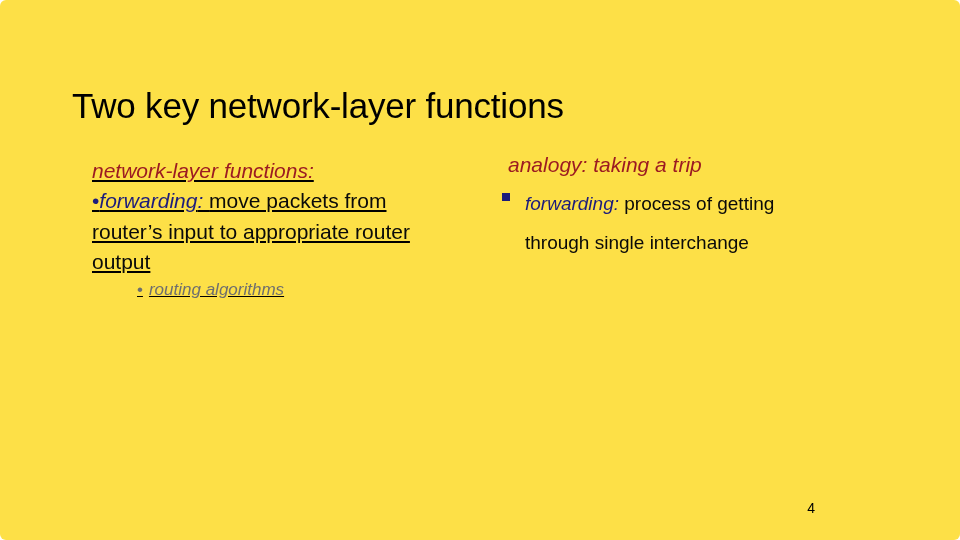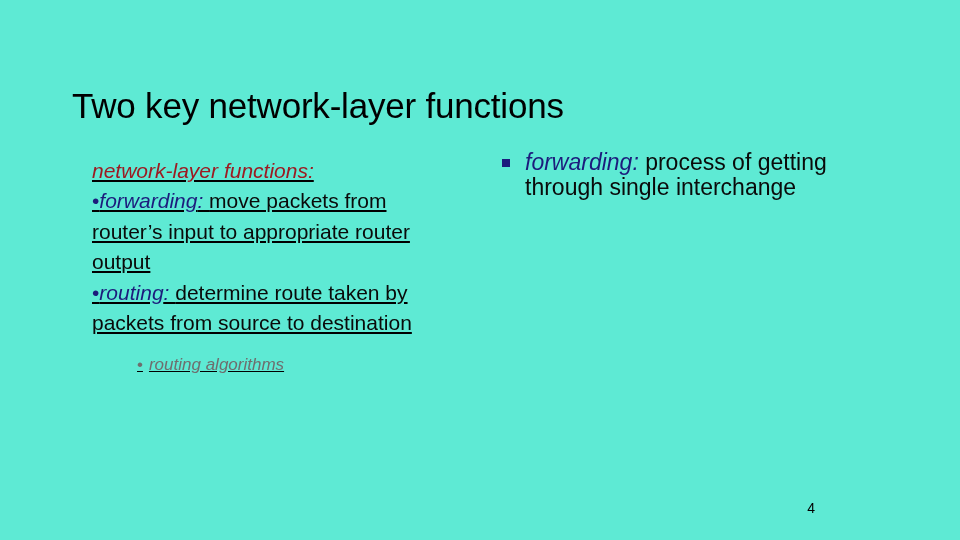--- a/index.html
+++ b/index.html
@@ -12,21 +12,22 @@
     height: 540px;
     position: relative;
     overflow: hidden;
     font-family: "Liberation Sans", sans-serif;
     color: #000000;
     -webkit-font-smoothing: antialiased;
   }
   .slide {
     position: absolute;
     inset: 0;
-    background: #5eead4;
+    background: #fde047;
+    border-radius: 6px;
   }
 
   
   .slide-title {
     position: absolute;
     left: 72px;
     top: 62px;
     font-size: 35px;
     font-weight: 400;
     line-height: 42px;
@@ -78,21 +79,20 @@
     font-size: 21px;
     line-height: 30.5px;
     color: #0a0a0a;
     text-indent: 0;
   }
   .l-item .dot {
     color: #1C1C7C;
     font-size: 21px;
   }
   .l-sub {
-    margin-top: 14px;
     padding-left: 45px;
     font-size: 17px;
     line-height: 24px;
     color: #6e6e6e;
     font-style: italic;
     white-space: nowrap;
   }
   .l-sub .subdot {
     font-style: normal;
     padding-right: 6px;
@@ -100,22 +100,22 @@
 
   
   .r-list {
     margin: 0;
     padding: 0;
     list-style: none;
   }
   .r-item {
     position: relative;
     padding-left: 25px;
-    font-size: 23px;
-    line-height: 25px;
+    font-size: 19px;
+    line-height: 39px;
     color: #0a0a0a;
   }
   .r-item + .r-item {
     margin-top: 34px;
   }
   .r-bullet {
     position: absolute;
     left: 2px;
     top: 9px;
     width: 8px;
@@ -146,32 +146,30 @@
   <div class="col-left">
 
     <div class="head-red">network-layer functions:</div>
 
     <ul class="l-list">
 
       <li class="l-item">
         <span class="dot">•</span><span class="term-blue">forwarding</span><span class="term-blue">: </span><span class="body-black">move packets from router’s input to appropriate router output</span>
       </li>
 
-      <li class="l-item">
-        <span class="dot">•</span><span class="term-blue">routing</span><span class="term-blue">: </span><span class="body-black">determine route taken by packets from source to destination</span>
-      </li>
     </ul>
 
     <div class="l-sub">
       <span class="subdot">•</span><span>routing algorithms</span>
     </div>
   </div>
 
   <div class="col-right">
 
+    <div class="head-red r-head">analogy: taking a trip</div>
 
     <ul class="r-list">
 
       <li class="r-item">
         <span class="r-bullet"></span><span class="term-blue">forwarding</span><span class="term-blue">: </span><span class="body-black">process of getting through single interchange</span>
       </li>
 
     </ul>
   </div>
 

